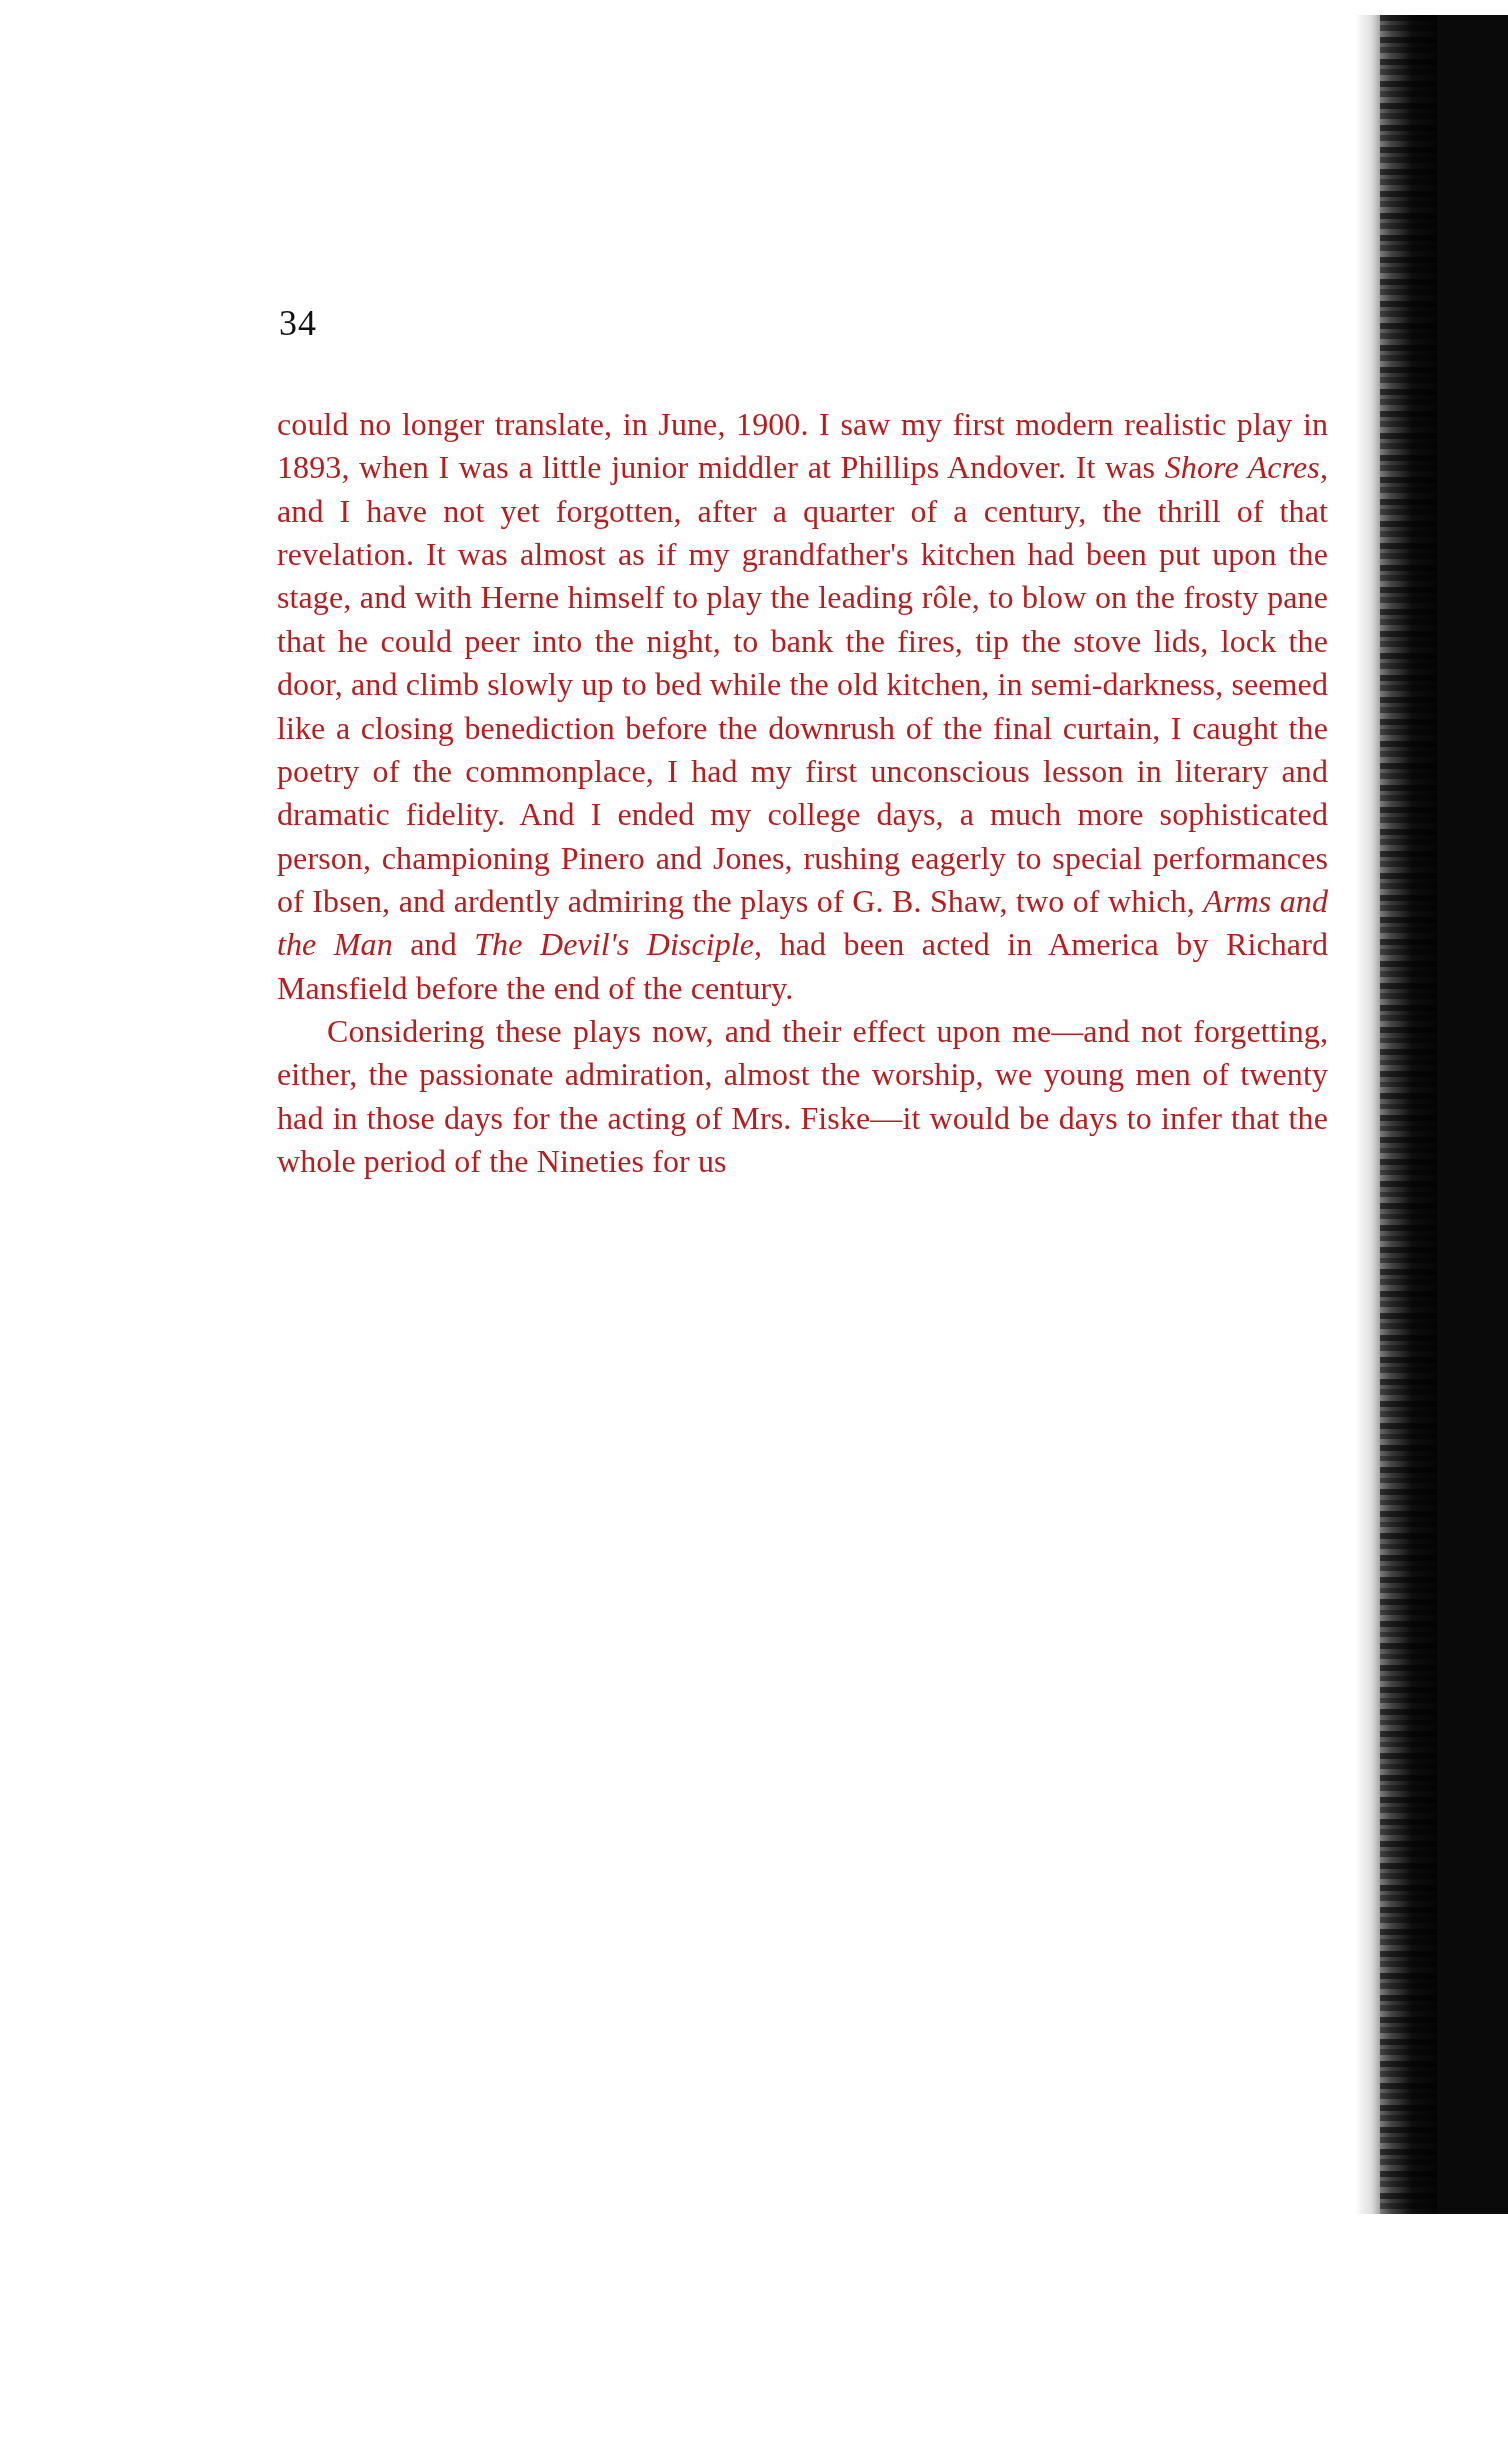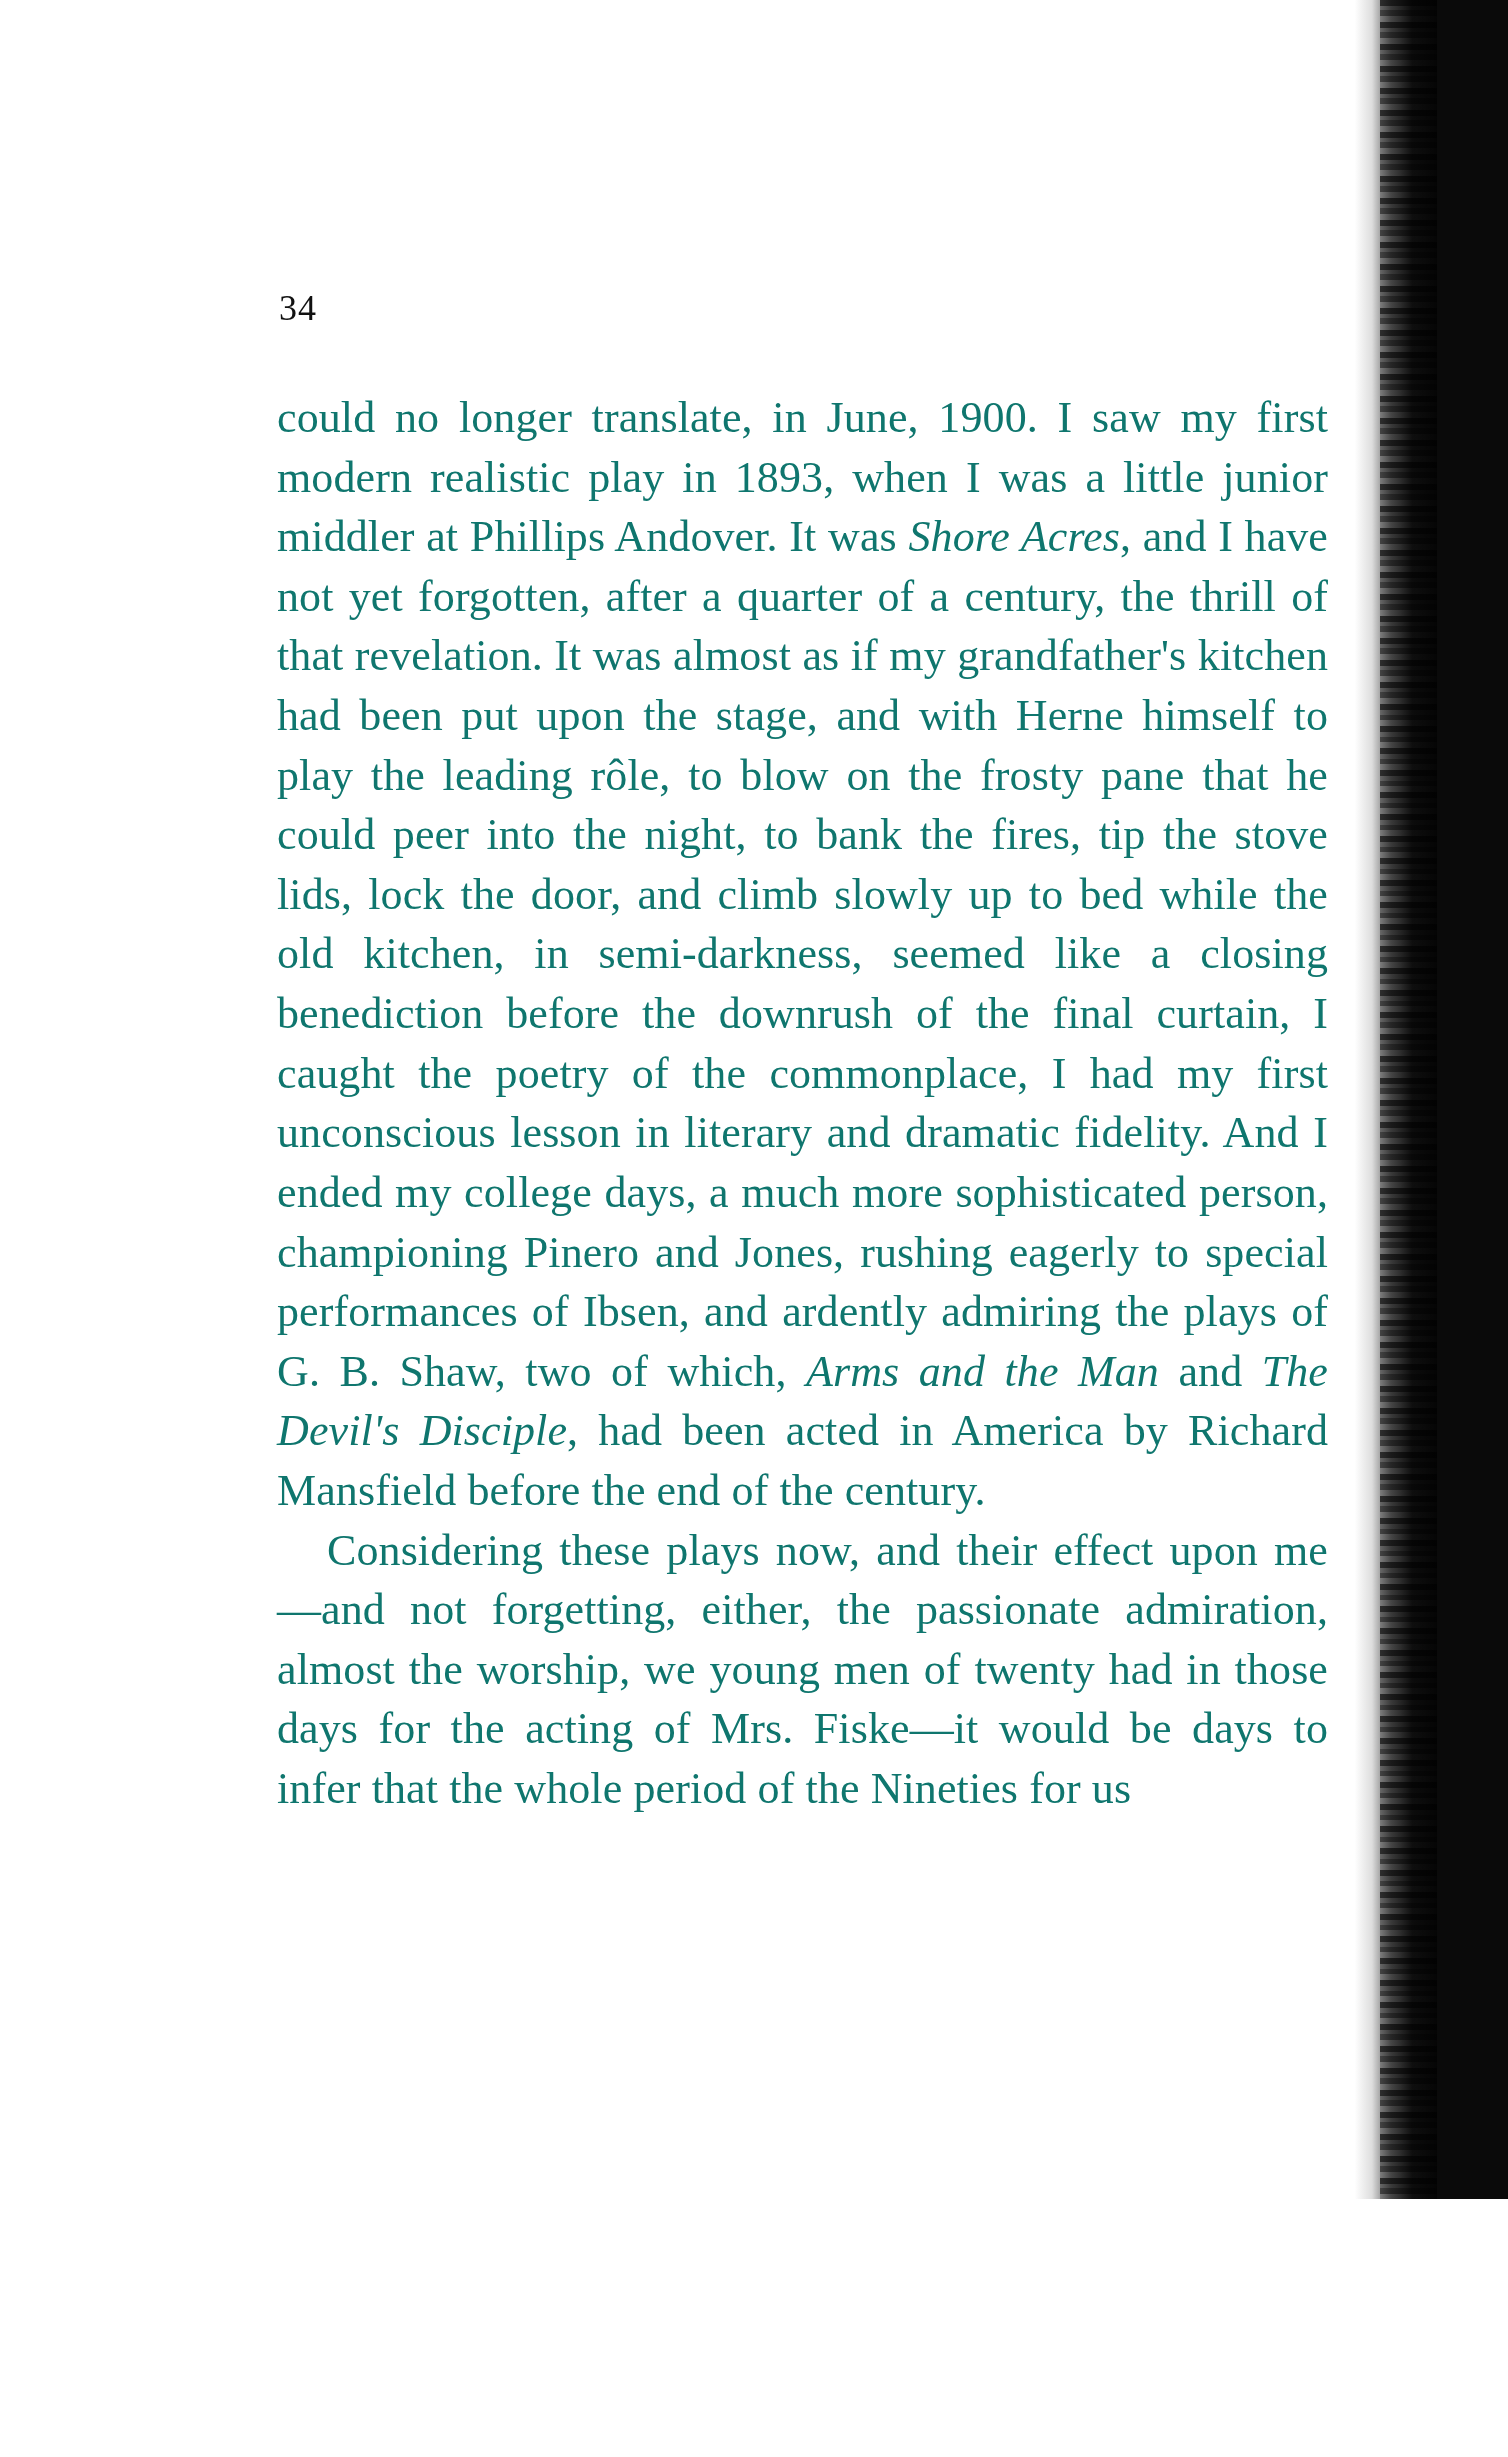--- a/index.html
+++ b/index.html
@@ -12,21 +12,21 @@
     height: 2458px;
     position: relative;
     overflow: hidden;
     font-family: "Liberation Serif", serif;
   }
 
   
   .page {
     position: absolute;
     left: 0;
-    top: 0;
+    top: 15px;
     width: 1508px;
     height: 2199px;
     background: #ffffff;
   }
 
   
   .scan-gutter {
     position: absolute;
     top: 0;
     right: 0;
@@ -97,23 +97,23 @@
     font-size: 37px;
     font-style: italic;
     color: #111;
     letter-spacing: 0.5px;
     white-space: nowrap;
     font-family: "Liberation Serif", serif;
   }
 
   .body-text p {
     margin: 0;
-    font-size: 44px;
+    font-size: 32px;
     line-height: 1.355;
-    color: #0f766e;
+    color: #b91c1c;
     text-align: justify;
     text-justify: inter-word;
     letter-spacing: 0.1px;
     font-family: "Liberation Serif", serif;
   }
   .body-text p.indent {
     text-indent: 50px;
   }
   .body-text p + p {
     margin-top: 0;

